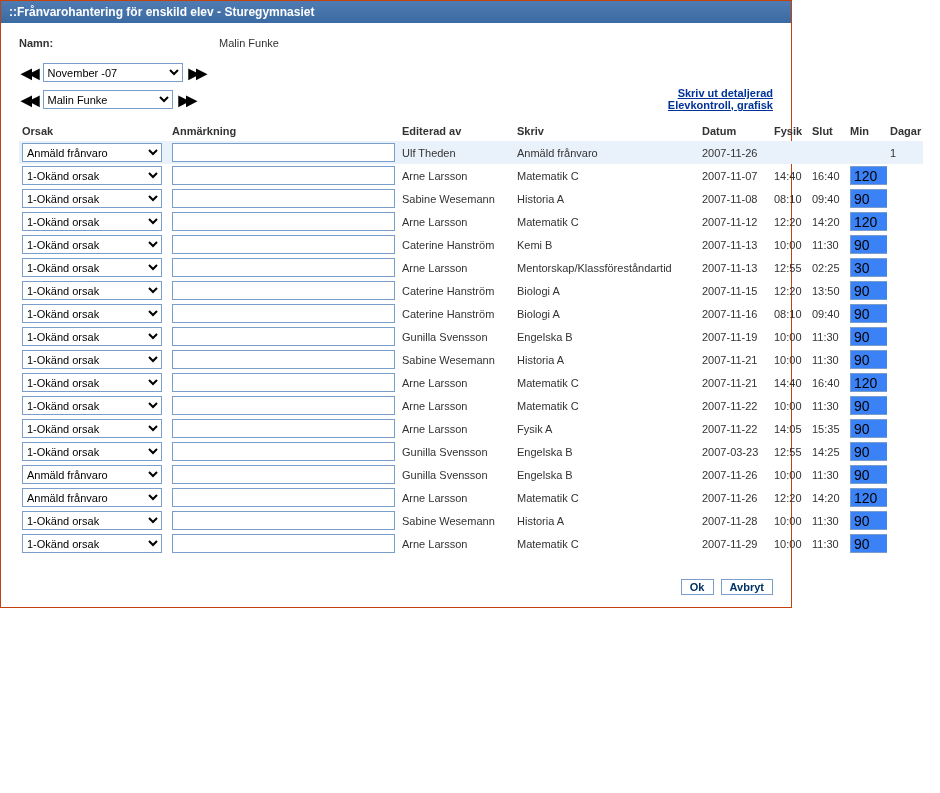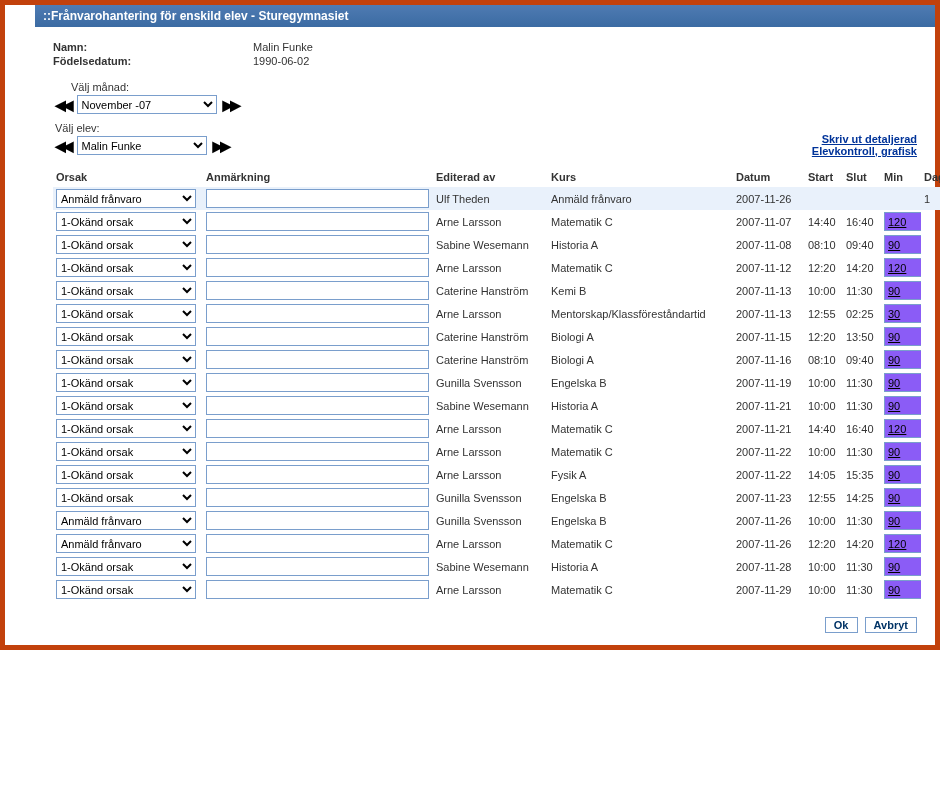--- a/index.html
+++ b/index.html
@@ -4,24 +4,23 @@
 <style>
   body {
     margin: 0;
     padding: 0;
     font-family: Verdana, Arial, sans-serif;
     font-size: 11px;
     background: #fff;
     color: #333;
   }
   .window {
-    width: 940px;
-    border: 5px solid #c2410c;
+    width: 792px;
+    border: 1px solid #c2410c;
     box-sizing: border-box;
-    padding-left: 30px;
   }
   .title-bar {
     background: linear-gradient(to bottom, #4f7bb2, #3b6ba3);
     color: #fff;
     padding: 4px 8px;
     font-weight: bold;
     font-size: 12px;
   }
   .content {
     padding: 14px 18px 12px 18px;
@@ -121,30 +120,29 @@
     border: 1px solid #7a9ecc;
     background: #fff;
     font-family: inherit;
     font-size: 11px;
     height: 15px;
     padding: 1px 3px;
   }
   input.min {
     width: 30px;
     border: 1px solid #7a9ecc;
-    background: #8b5cf6;
+    background: #3b82f6;
     font-family: inherit;
-    font-size: 11px;
+    font-size: 14px;
     height: 15px;
     padding: 1px 3px;
-    text-decoration: underline;
   }
   .btn-row {
     text-align: right;
-    margin-top: 16px;
+    margin-top: 24px;
   }
   button.action {
     border: 1px solid #7a9ecc;
     background: #fff;
     color: #003366;
     font-family: inherit;
     font-size: 11px;
     font-weight: bold;
     padding: 1px 8px;
     cursor: pointer;
@@ -156,39 +154,33 @@
 
 <div class="window">
   <div class="title-bar">::Frånvarohantering för enskild elev - Sturegymnasiet</div>
   <div class="content">
 
     <div class="student-info">
       <div class="row">
         <div class="label">Namn:</div>
         <div class="value">Malin Funke</div>
       </div>
-      <div class="row">
-        <div class="label">Födelsedatum:</div>
-        <div class="value">1990-06-02</div>
-      </div>
     </div>
 
     <div class="selector-block">
-      <div class="selector-label">Välj månad:</div>
       <div class="selector-row">
         <span class="dbl-arrow">◀◀</span>
         <select class="combo">
           <option>November -07</option>
         </select>
         <span class="dbl-arrow">▶▶</span>
       </div>
     </div>
 
     <div class="selector-block">
-      <div class="selector-label" style="margin-left:2px">Välj elev:</div>
       <div class="selector-row">
         <span class="dbl-arrow">◀◀</span>
         <select class="combo combo-narrow">
           <option>Malin Funke</option>
         </select>
         <span class="dbl-arrow">▶▶</span>
       </div>
     </div>
 
     <div class="links-right">
@@ -207,23 +199,23 @@
           <col style="width:38px">
           <col style="width:38px">
           <col style="width:40px">
           <col style="width:36px">
         </colgroup>
         <thead>
           <tr>
             <th>Orsak</th>
             <th>Anmärkning</th>
             <th>Editerad av</th>
-            <th>Kurs</th>
+            <th>Skriv</th>
             <th>Datum</th>
-            <th>Start</th>
+            <th>Fysik</th>
             <th>Slut</th>
             <th>Min</th>
             <th>Dagar</th>
           </tr>
         </thead>
         <tbody id="abs-body">
         <tr class="first-row">
               <td><select class="cause"><option>Anmäld frånvaro</option></select></td>
               <td><input type="text" class="note" style=""></td>
               <td>Ulf Theden</td>
@@ -364,21 +356,21 @@
               <td>14:05</td>
               <td>15:35</td>
               <td><input type="text" class="min" value="90" style=""></td>
               <td></td>
             </tr>
             <tr>
               <td><select class="cause"><option>1-Okänd orsak</option></select></td>
               <td><input type="text" class="note" style=""></td>
               <td>Gunilla Svensson</td>
               <td>Engelska B</td>
-              <td>2007-11-23</td>
+              <td>2007-03-23</td>
               <td>12:55</td>
               <td>14:25</td>
               <td><input type="text" class="min" value="90" style=""></td>
               <td></td>
             </tr>
             <tr>
               <td><select class="cause"><option>Anmäld frånvaro</option></select></td>
               <td><input type="text" class="note" style=""></td>
               <td>Gunilla Svensson</td>
               <td>Engelska B</td>

